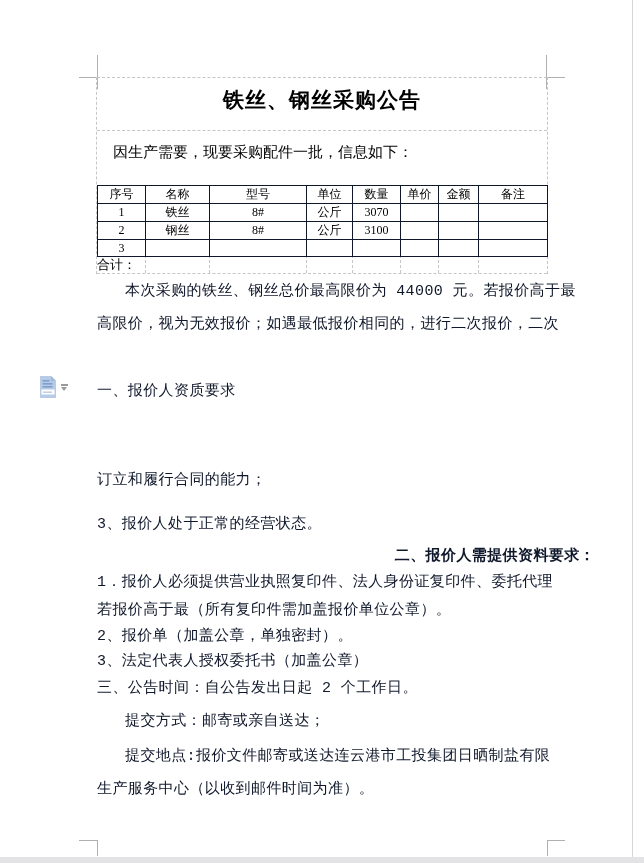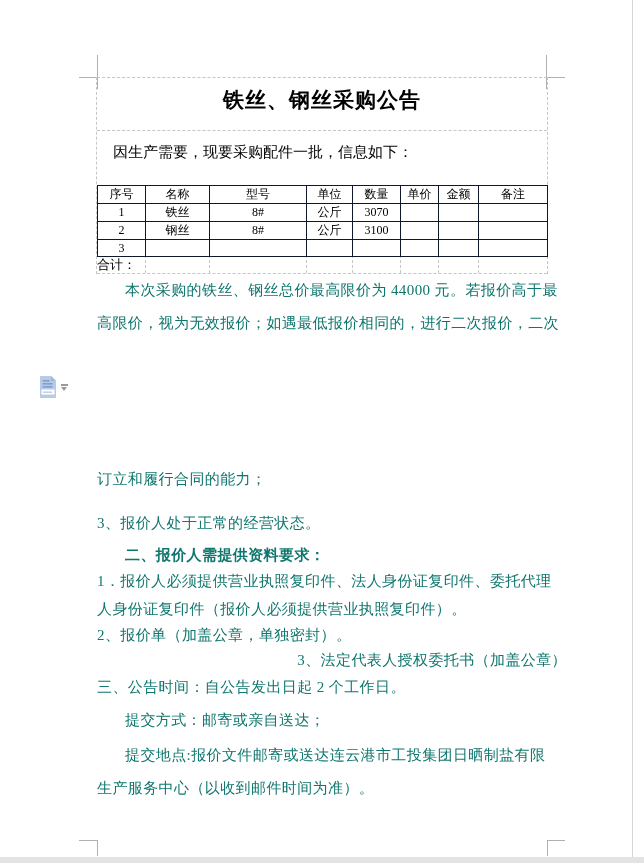--- a/index.html
+++ b/index.html
@@ -41,25 +41,25 @@
     border:1px solid #0f172a;text-align:center;vertical-align:middle;
     padding:0;overflow:hidden;white-space:nowrap;
   }
   table.items tr.hdr td{height:17px;}
   table.items tr.row td{height:16px;}
 
   .total-label{position:absolute;left:97px;top:256px;font-size:13px;color:#000;white-space:nowrap;}
 
   
   .line{
-    position:absolute;left:97px;width:470px;font-size:15px;color:#0f766e;
-    white-space:nowrap;letter-spacing:0.4px;
+    position:absolute;left:97px;width:470px;font-size:15px;color:#0f172a;
+    white-space:nowrap;letter-spacing:0.4px;font-family:Liberation Mono, monospace;
   }
   .line.indent{left:125px;}
-  .line.bold{font-weight:bold;}
+  .line.bold{font-weight:bold;text-align:right;}
 
   
   .paste-btn{position:absolute;left:40px;top:376px;width:30px;height:24px;cursor:pointer;}
   .paste-doc{position:absolute;left:0;top:0;}
   .dd-arrow{position:absolute;left:20px;top:8px;width:9px;height:7px;}
   .dd-arrow .bar{position:absolute;left:1px;top:0;width:7px;height:2px;background:#9a9a9a;}
   .dd-arrow .tri{
     position:absolute;left:1px;top:3px;width:0;height:0;
     border-left:3.5px solid transparent;border-right:3.5px solid transparent;
     border-top:4px solid #9a9a9a;
@@ -152,27 +152,28 @@
       <td></td>
       <td></td>
     </tr>
   </tbody>
     </table>
 
   <div class="total-label">合计：</div>
 
   <div class="line indent" style="top:281px;">本次采购的铁丝、钢丝总价最高限价为 44000 元。若报价高于最</div>
   <div class="line" style="top:314px;">高限价，视为无效报价；如遇最低报价相同的，进行二次报价，二次</div>
+  <div class="line" style="top:381px;">一、报价人资质要求</div>
   <div class="line" style="top:470px;">订立和履行合同的能力；</div>
   <div class="line" style="top:514px;">3、报价人处于正常的经营状态。</div>
   <div class="line indent bold" style="top:546px;">二、报价人需提供资料要求：</div>
   <div class="line" style="top:572px;">1．报价人必须提供营业执照复印件、法人身份证复印件、委托代理</div>
-  <div class="line" style="top:600px;">人身份证复印件（报价人必须提供营业执照复印件）。</div>
+  <div class="line" style="top:600px;">若报价高于最（所有复印件需加盖报价单位公章）。</div>
   <div class="line" style="top:626px;">2、报价单（加盖公章，单独密封）。</div>
-  <div class="line" style="top:651px;text-align:right;">3、法定代表人授权委托书（加盖公章）</div>
+  <div class="line" style="top:651px;">3、法定代表人授权委托书（加盖公章）</div>
   <div class="line" style="top:678px;">三、公告时间：自公告发出日起 2 个工作日。</div>
   <div class="line indent" style="top:711px;">提交方式：邮寄或亲自送达；</div>
   <div class="line indent" style="top:746px;">提交地点:报价文件邮寄或送达连云港市工投集团日晒制盐有限</div>
   <div class="line" style="top:779px;">生产服务中心（以收到邮件时间为准）。</div>
 
   <div class="paste-btn">
     <span class="paste-doc">
       <svg width="16" height="22" viewBox="0 0 16 22">
         <path d="M0 0 H11 L16 5 V22 H0 Z" fill="#b8cbe6"></path>
         <path d="M11 0 L16 5 H11 Z" fill="#9db8dd"></path>

